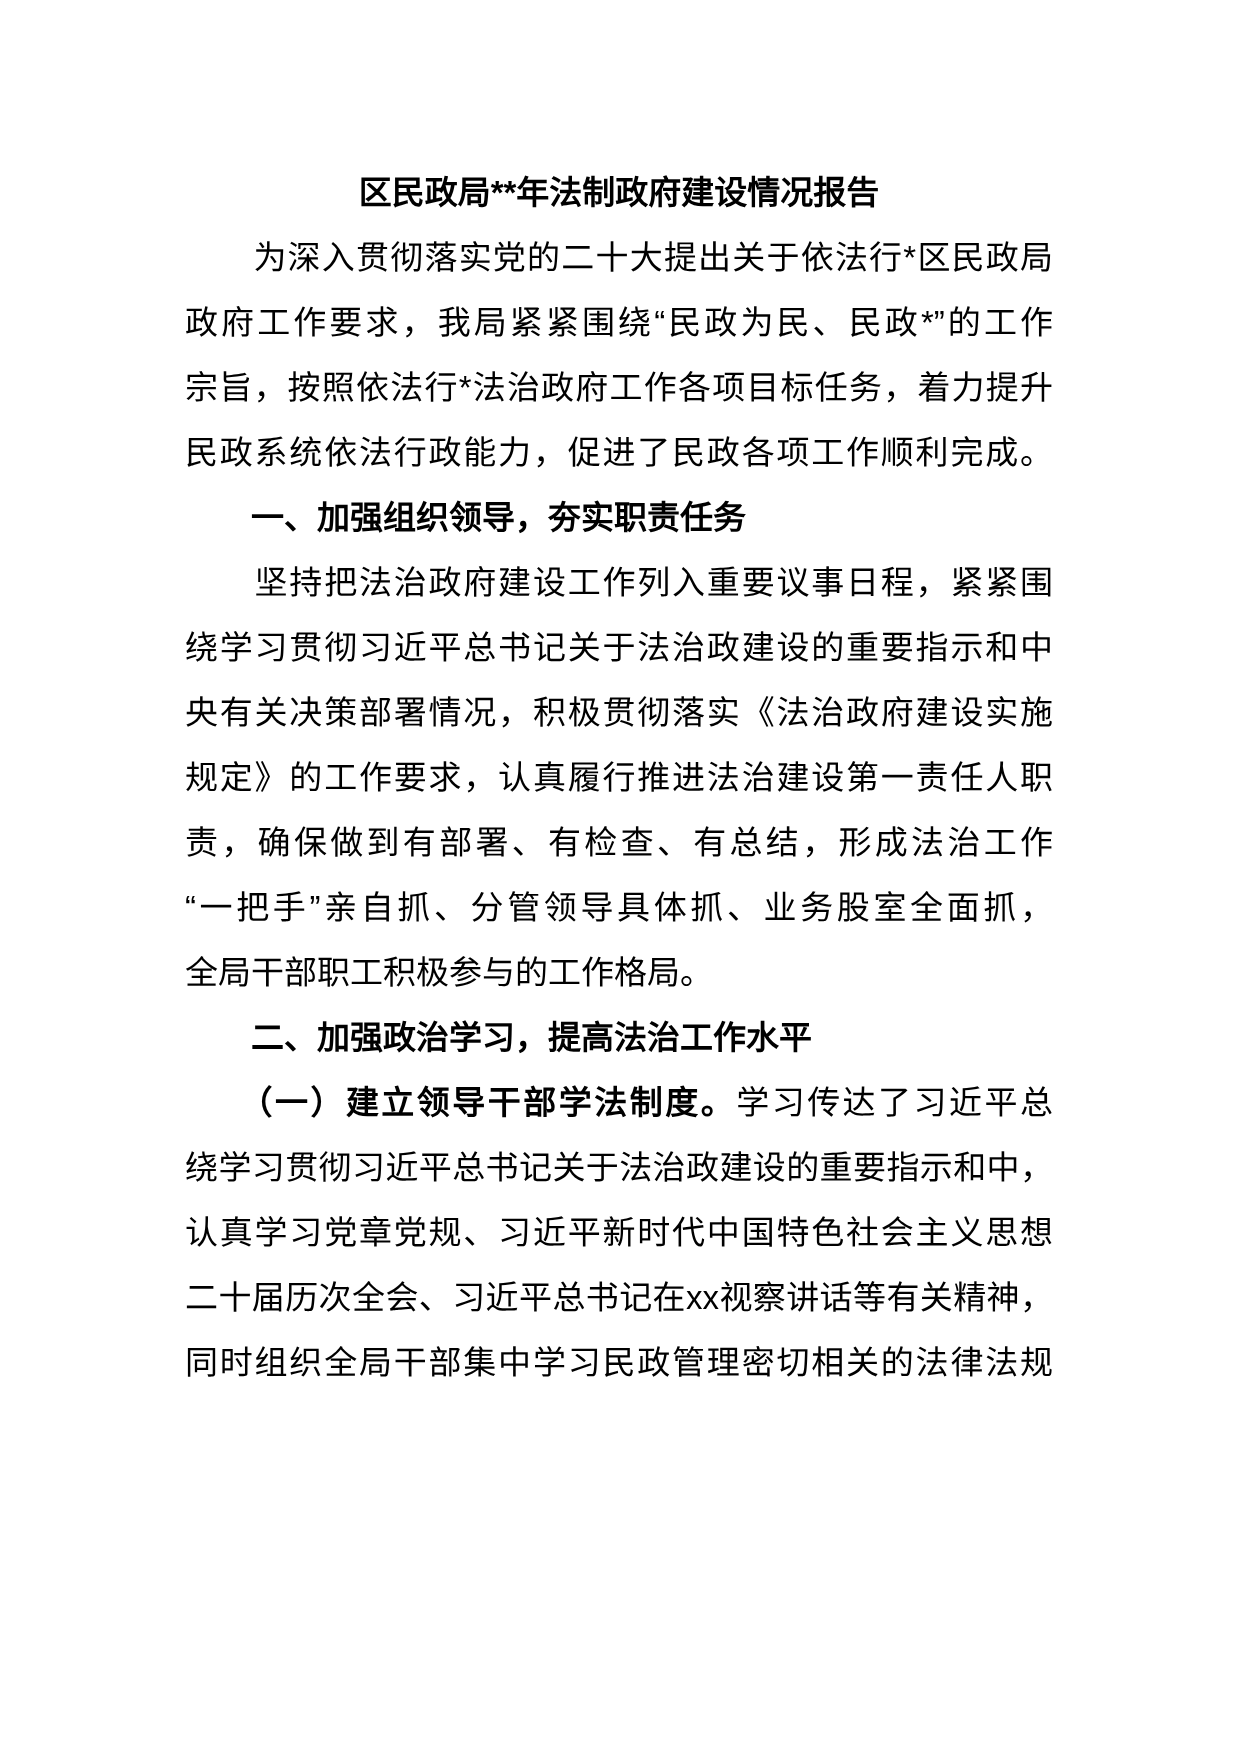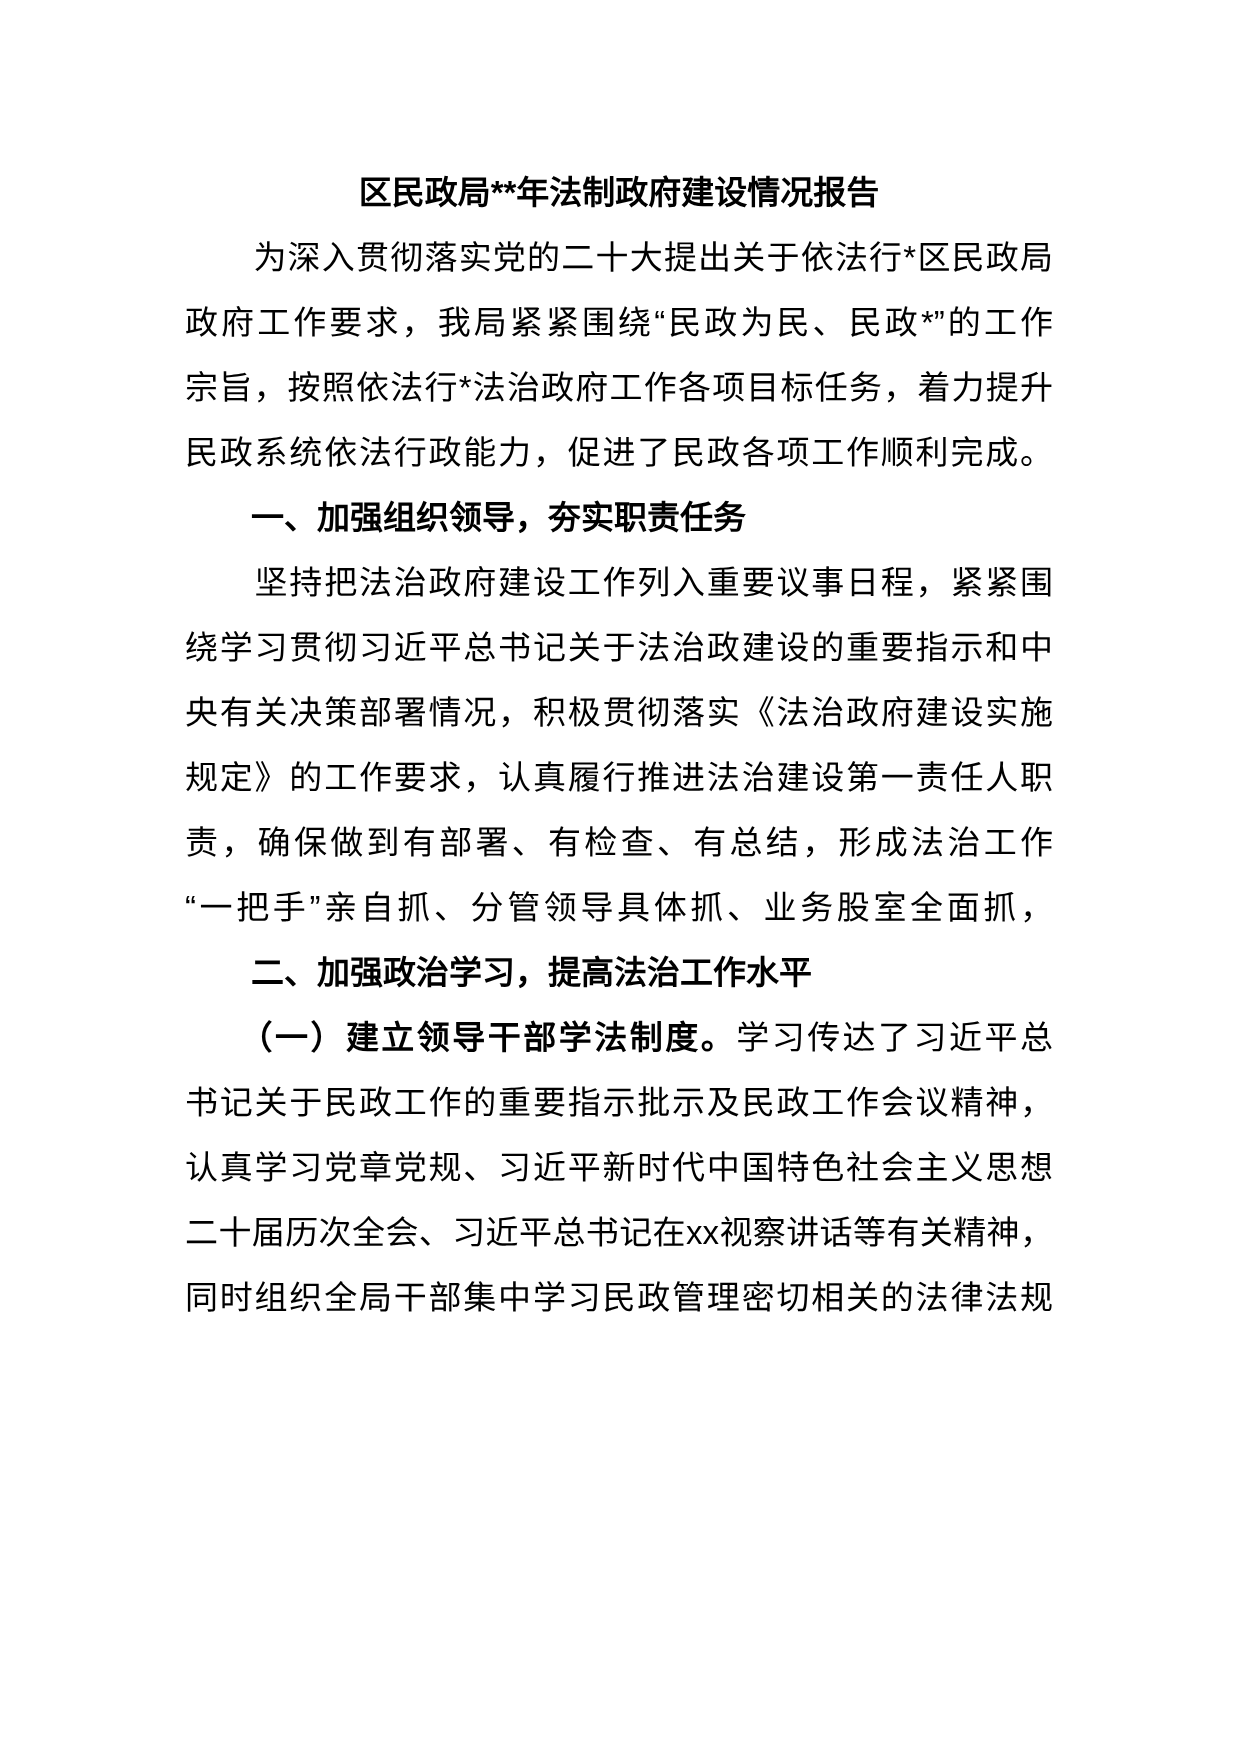--- a/index.html
+++ b/index.html
@@ -55,20 +55,21 @@
       <div class="line j"><span>政府工作要求，我局紧紧围绕“民政为民、民政*”的工作</span></div>
       <div class="line j"><span>宗旨，按照依法行*法治政府工作各项目标任务，着力提升</span></div>
       <div class="line j"><span>民政系统依法行政能力，促进了民政各项工作顺利完成。</span></div>
       <div class="line b"><span>　　一、加强组织领导，夯实职责任务</span></div>
       <div class="line j"><span>　　坚持把法治政府建设工作列入重要议事日程，紧紧围</span></div>
       <div class="line j"><span>绕学习贯彻习近平总书记关于法治政建设的重要指示和中</span></div>
       <div class="line j"><span>央有关决策部署情况，积极贯彻落实《法治政府建设实施</span></div>
       <div class="line j"><span>规定》的工作要求，认真履行推进法治建设第一责任人职</span></div>
       <div class="line j"><span>责，确保做到有部署、有检查、有总结，形成法治工作</span></div>
       <div class="line j"><span>“一把手”亲自抓、分管领导具体抓、业务股室全面抓，</span></div>
+      <div class="line"><span>全局干部职工积极参与的工作格局。</span></div>
       <div class="line b"><span>　　二、加强政治学习，提高法治工作水平</span></div>
       <div class="line j"><span class="b">　　（一）建立领导干部学法制度。</span><span>学习传达了习近平总</span></div>
-      <div class="line j"><span>书记关于民政工作的重要指示批示及民政工作会议精神，</span></div>
+      <div class="line j"><span>绕学习贯彻习近平总书记关于法治政建设的重要指示和中，</span></div>
       <div class="line j"><span>认真学习党章党规、习近平新时代中国特色社会主义思想</span></div>
       <div class="line j"><span>二十届历次全会、习近平总书记在xx视察讲话等有关精神，</span></div>
       <div class="line j"><span>同时组织全局干部集中学习民政管理密切相关的法律法规</span></div>
     </div>
 </div>
 
 </body></html>

